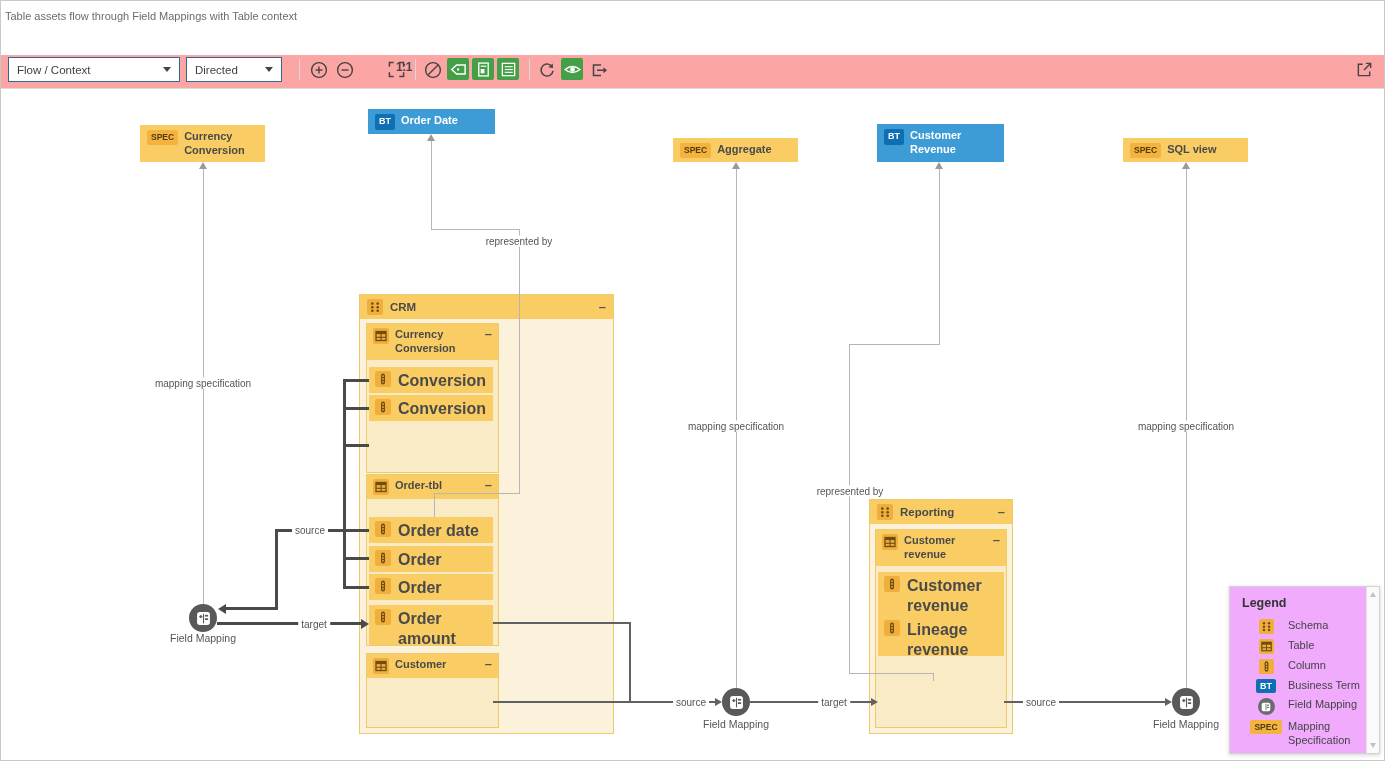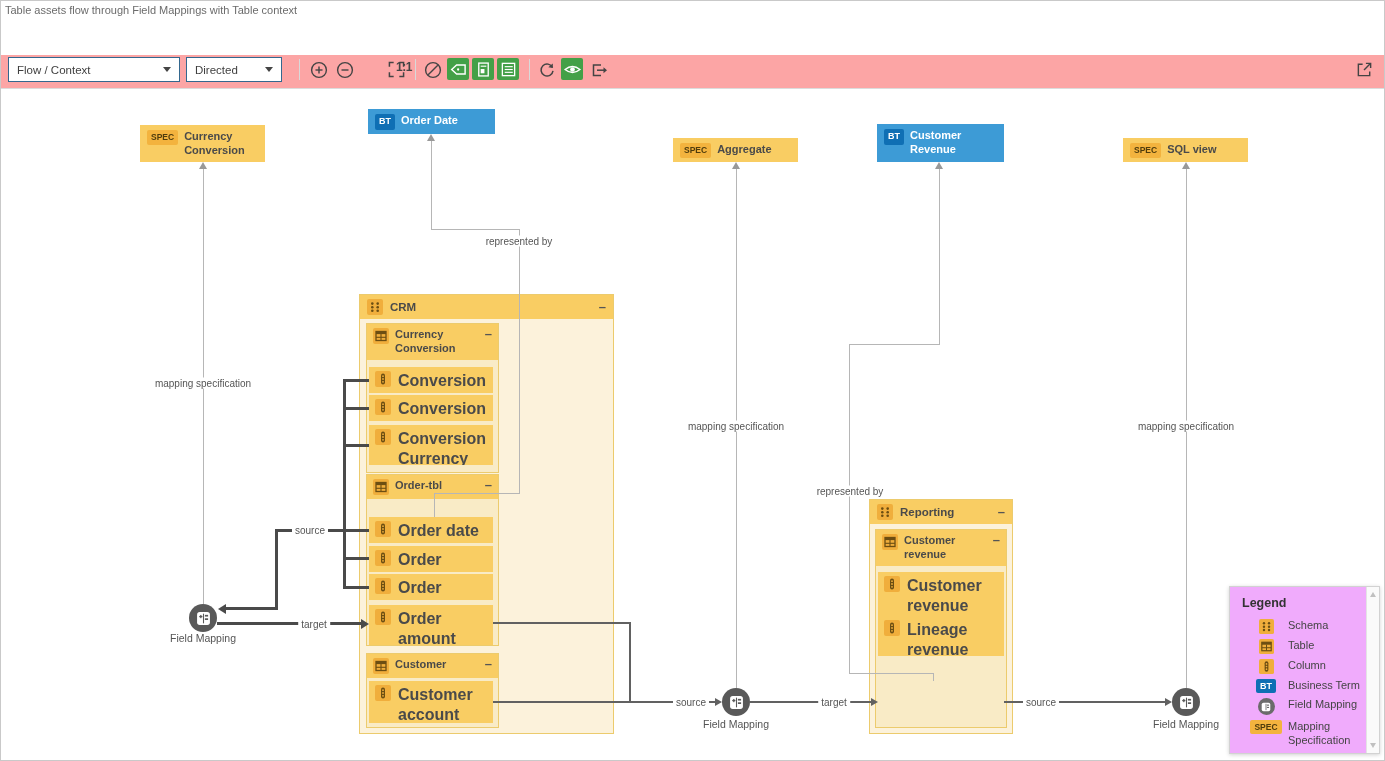--- a/index.html
+++ b/index.html
@@ -4,21 +4,21 @@
 <style>
   * { box-sizing: border-box; margin: 0; padding: 0; }
   body { font-family: "Liberation Sans", sans-serif; background:#fff; }
   .page { position:relative; width:1385px; height:761px; border:1px solid #c9c9c9; background:#fff; overflow:hidden; }
 
   
   .app-header { position:absolute; left:4px; top:3px; }
   .title-row { display:flex; align-items:center; gap:8px; }
   .page-title { font-size:17px; font-weight:bold; color:#24414d; }
   .title-caret { width:0;height:0;border-left:4px solid transparent;border-right:4px solid transparent;border-top:5px solid #333; margin-top:3px;}
-  .subtitle { font-size:11px; color:#6b6b6b; }
+  .subtitle { font-size:11px; color:#6b6b6b; margin-top:6px; }
 
   
   .toolbar { position:absolute; left:0; top:54px; width:100%; height:34px; border-bottom:1px solid #dcdcdc; background:#fca5a5; }
   .dropdown { position:absolute; top:2px; height:25px; border:1px solid #33688f; display:flex; align-items:center; padding:0 8px; font-size:11.5px; color:#3f3f3f; cursor:pointer; background:#fff;}
   .dd-caret { width:0;height:0;border-left:4px solid transparent;border-right:4px solid transparent;border-top:5px solid #444; margin-left:auto;}
   .tb-sep { position:absolute; top:4px; width:1px; height:21px; background:#d9d9d9; }
   .tb-icon { position:absolute; top:5px; width:19px; height:19px; display:flex; align-items:center; justify-content:center; cursor:pointer; }
   .tb-text { position:absolute; top:5px; font-size:12px; font-weight:bold; color:#444; cursor:pointer; letter-spacing:-0.5px;margin-left:36px;}
   .tb-green { position:absolute; top:3px; width:22px; height:22px; background:#43a047; border-radius:2px; display:flex; align-items:center; justify-content:center; cursor:pointer; }
 
@@ -214,30 +214,20 @@
     <div class="col-node" style="left:368px;top:306px;width:124px;height:26px;">
       <svg class="asset-icon" viewBox="0 0 16 16">
           <rect width="16" height="16" rx="2" fill="#f0ae3c"></rect>
           <rect x="6" y="2.5" width="4" height="11" rx="2" fill="#6c4e12"></rect>
           <circle cx="8" cy="5.2" r="0.9" fill="#f0ae3c"></circle>
           <circle cx="8" cy="8" r="0.9" fill="#f0ae3c"></circle>
           <circle cx="8" cy="10.8" r="0.9" fill="#f0ae3c"></circle>
         </svg>
       <span>Conversion Rate</span>
     </div>
-    <div class="col-node" style="left:368px;top:336px;width:124px;height:40px;">
-      <svg class="asset-icon" viewBox="0 0 16 16">
-          <rect width="16" height="16" rx="2" fill="#f0ae3c"></rect>
-          <rect x="6" y="2.5" width="4" height="11" rx="2" fill="#6c4e12"></rect>
-          <circle cx="8" cy="5.2" r="0.9" fill="#f0ae3c"></circle>
-          <circle cx="8" cy="8" r="0.9" fill="#f0ae3c"></circle>
-          <circle cx="8" cy="10.8" r="0.9" fill="#f0ae3c"></circle>
-        </svg>
-      <span>Conversion Currency</span>
-    </div>
 
     <div class="tbl" style="left:365px;top:385px;width:133px;height:172px;">
       <div class="tbl-header">
         <svg class="asset-icon" viewBox="0 0 16 16">
             <rect width="16" height="16" rx="2" fill="#f0ae3c"></rect>
             <rect x="3" y="3.5" width="10" height="9" fill="none" stroke="#6c4e12" stroke-width="1.3"></rect>
             <rect x="3" y="3.5" width="10" height="2.6" fill="#6c4e12"></rect>
             <line x1="8" y1="6" x2="8" y2="12.5" stroke="#6c4e12" stroke-width="1.1"></line>
             <line x1="3" y1="9.3" x2="13" y2="9.3" stroke="#6c4e12" stroke-width="1.1"></line>
           </svg>
@@ -291,30 +281,20 @@
         <svg class="asset-icon" viewBox="0 0 16 16">
             <rect width="16" height="16" rx="2" fill="#f0ae3c"></rect>
             <rect x="3" y="3.5" width="10" height="9" fill="none" stroke="#6c4e12" stroke-width="1.3"></rect>
             <rect x="3" y="3.5" width="10" height="2.6" fill="#6c4e12"></rect>
             <line x1="8" y1="6" x2="8" y2="12.5" stroke="#6c4e12" stroke-width="1.1"></line>
             <line x1="3" y1="9.3" x2="13" y2="9.3" stroke="#6c4e12" stroke-width="1.1"></line>
           </svg>
         <span>Customer</span>
         <span class="collapse">–</span>
       </div>
-    </div>
-    <div class="col-node" style="left:368px;top:592px;width:124px;height:42px;">
-      <svg class="asset-icon" viewBox="0 0 16 16">
-          <rect width="16" height="16" rx="2" fill="#f0ae3c"></rect>
-          <rect x="6" y="2.5" width="4" height="11" rx="2" fill="#6c4e12"></rect>
-          <circle cx="8" cy="5.2" r="0.9" fill="#f0ae3c"></circle>
-          <circle cx="8" cy="8" r="0.9" fill="#f0ae3c"></circle>
-          <circle cx="8" cy="10.8" r="0.9" fill="#f0ae3c"></circle>
-        </svg>
-      <span>Customer account</span>
     </div>
 
     <div class="schema" style="left:868px;top:410px;width:144px;height:235px;">
       <div class="schema-header">
         <svg class="asset-icon" viewBox="0 0 16 16">
             <rect width="16" height="16" rx="2" fill="#f0ae3c"></rect>
             <g fill="#6c4e12">
               <circle cx="5.3" cy="4.6" r="1.3"></circle>
               <circle cx="10.7" cy="4.6" r="1.3"></circle>
               <circle cx="5.3" cy="8.2" r="1.3"></circle>

